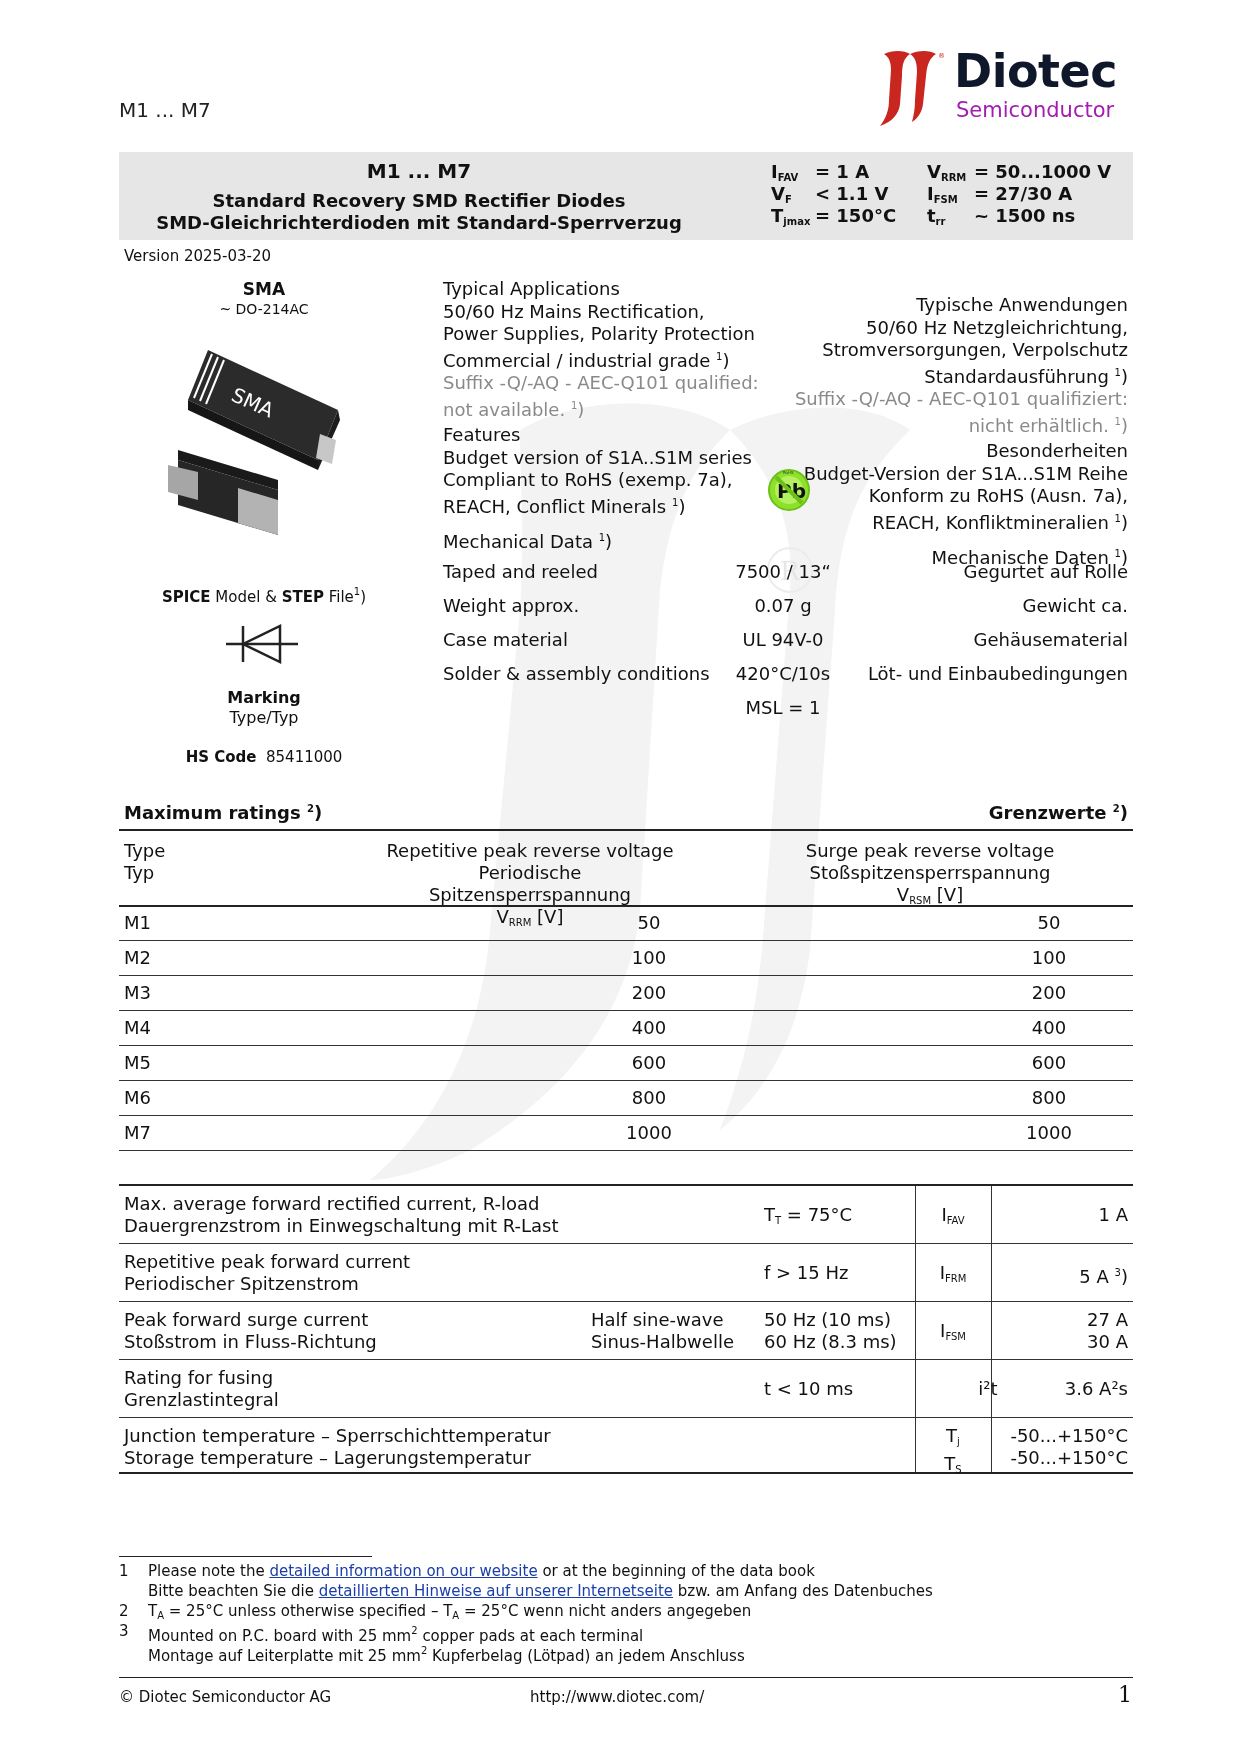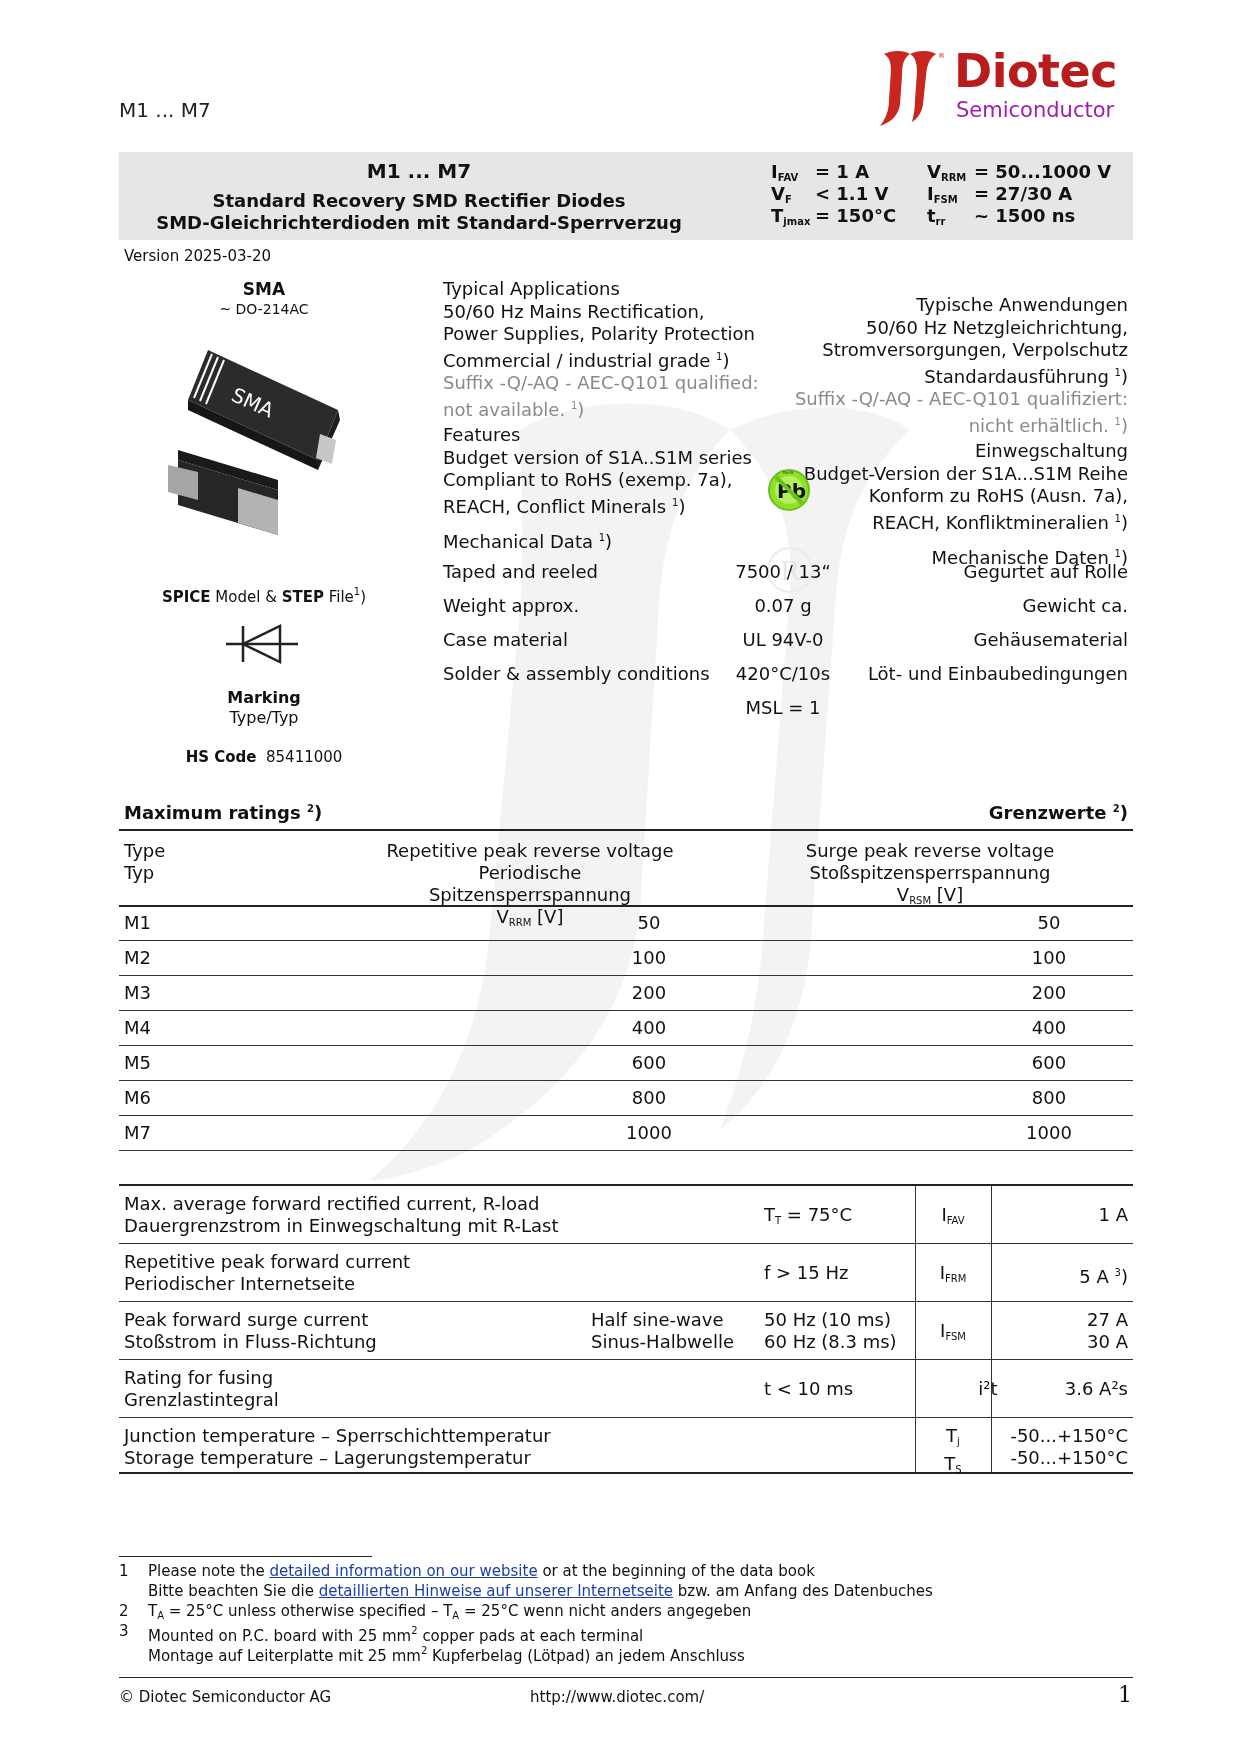--- a/index.html
+++ b/index.html
@@ -7,21 +7,21 @@
     body { font-family: "DejaVu Sans", sans-serif; color: #111; position: relative; overflow: hidden; font-size: 17px; }
     .abs { position: absolute; }
     sub, .sub { font-size: 10px; vertical-align: -3px; font-weight: inherit; }
     sup, .sup { font-size: 10px; vertical-align: 7px; }
 
     
     .watermark { position: absolute; left: 370px; top: 390px; width: 540px; height: 800px; opacity: 1; pointer-events: none; }
 
     .doc-title { left: 119px; top: 98px; font-size: 20px; color: #222; }
     .logo { left: 876px; top: 48px; width: 260px; height: 80px; }
-    .logo-diotec { position: absolute; left: 78px; top: -4px; font-size: 46px; font-weight: bold; color: #b91c1c; letter-spacing: -0.5px; }
+    .logo-diotec { position: absolute; left: 78px; top: -4px; font-size: 46px; font-weight: bold; color: #0f172a; letter-spacing: -0.5px; }
     .logo-semi { position: absolute; left: 80px; top: 50px; font-size: 21px; font-weight: normal; color: #a21caf; }
 
     .header-box { left: 119px; top: 152px; width: 1014px; height: 88px; background: #e6e6e6; }
     .hb-title { position: absolute; left: 0; width: 600px; top: 7px; text-align: center; font-size: 20px; font-weight: bold; }
     .hb-sub1 { position: absolute; left: 0; width: 600px; top: 38px; text-align: center; font-size: 18px; font-weight: bold; }
     .hb-sub2 { position: absolute; left: 0; width: 600px; top: 60px; text-align: center; font-size: 18px; font-weight: bold; }
     .spec { position: absolute; font-size: 18px; font-weight: bold; white-space: nowrap; }
     .spec .sym-sub { font-size: 10px; vertical-align: -3px; }
 
     .version { left: 124px; top: 247px; font-size: 15px; }
@@ -189,21 +189,21 @@
   <div class="grey"><span>nicht erhältlich.</span> <span class="sup">1</span>)</div>
 </div>
 
 <div class="abs sec sec-l" style="top:424px;">
   <h4>Features</h4>
   <div>Budget version of S1A..S1M series</div>
   <div>Compliant to RoHS (exemp. 7a),</div>
   <div><span>REACH, Conflict Minerals</span> <span class="sup">1</span>)</div>
 </div>
 <div class="abs sec sec-r" style="top:424px;">
-  <h4>Einwegschaltung</h4>
+  <h4>Besonderheiten</h4>
   <div>Budget-Version der S1A...S1M Reihe</div>
   <div>Konform zu RoHS (Ausn. 7a),</div>
   <div><span>REACH, Konfliktmineralien</span> <span class="sup">1</span>)</div>
 </div>
 
 <svg class="abs rohs" viewBox="0 0 46 46">
   <circle cx="23" cy="23" r="20" fill="#8ee02a" stroke="#6cc01a" stroke-width="2"></circle>
   <circle cx="23" cy="23" r="14" fill="#b5f060"></circle>
   <text x="11" y="31" font-size="20" font-weight="bold" font-family="DejaVu Sans, sans-serif" fill="#111">Pb</text>
   <line x1="10" y1="10" x2="36" y2="36" stroke="#6cc01a" stroke-width="4"></line>
@@ -318,21 +318,21 @@
         <div>Dauergrenzstrom in Einwegschaltung mit R-Last</div>
       </div>
     <div class="cond" style="top:18px;"><span>T</span><span class="sub">T</span><span> = 75°C</span></div>
     <div class="sym" style="top:18px;"><span>I</span><span class="sub">FAV</span></div>
     <div class="val" style="top:18px;">1 A</div>
   </div>
 
   <div class="ct-row" style="top:58px;height:58px;">
     <div class="desc" style="top:7px;">
         <div>Repetitive peak forward current</div>
-        <div>Periodischer Internetseite</div>
+        <div>Periodischer Spitzenstrom</div>
       </div>
     <div class="cond" style="top:18px;">f &gt; 15 Hz</div>
     <div class="sym" style="top:18px;"><span>I</span><span class="sub">FRM</span></div>
     <div class="val" style="top:18px;"><span>5 A</span> <span class="sup">3</span>)</div>
   </div>
 
   <div class="ct-row" style="top:116px;height:58px;">
     <div class="desc" style="top:7px;">
         <div>Peak forward surge current</div>
         <div>Stoßstrom in Fluss-Richtung</div>

